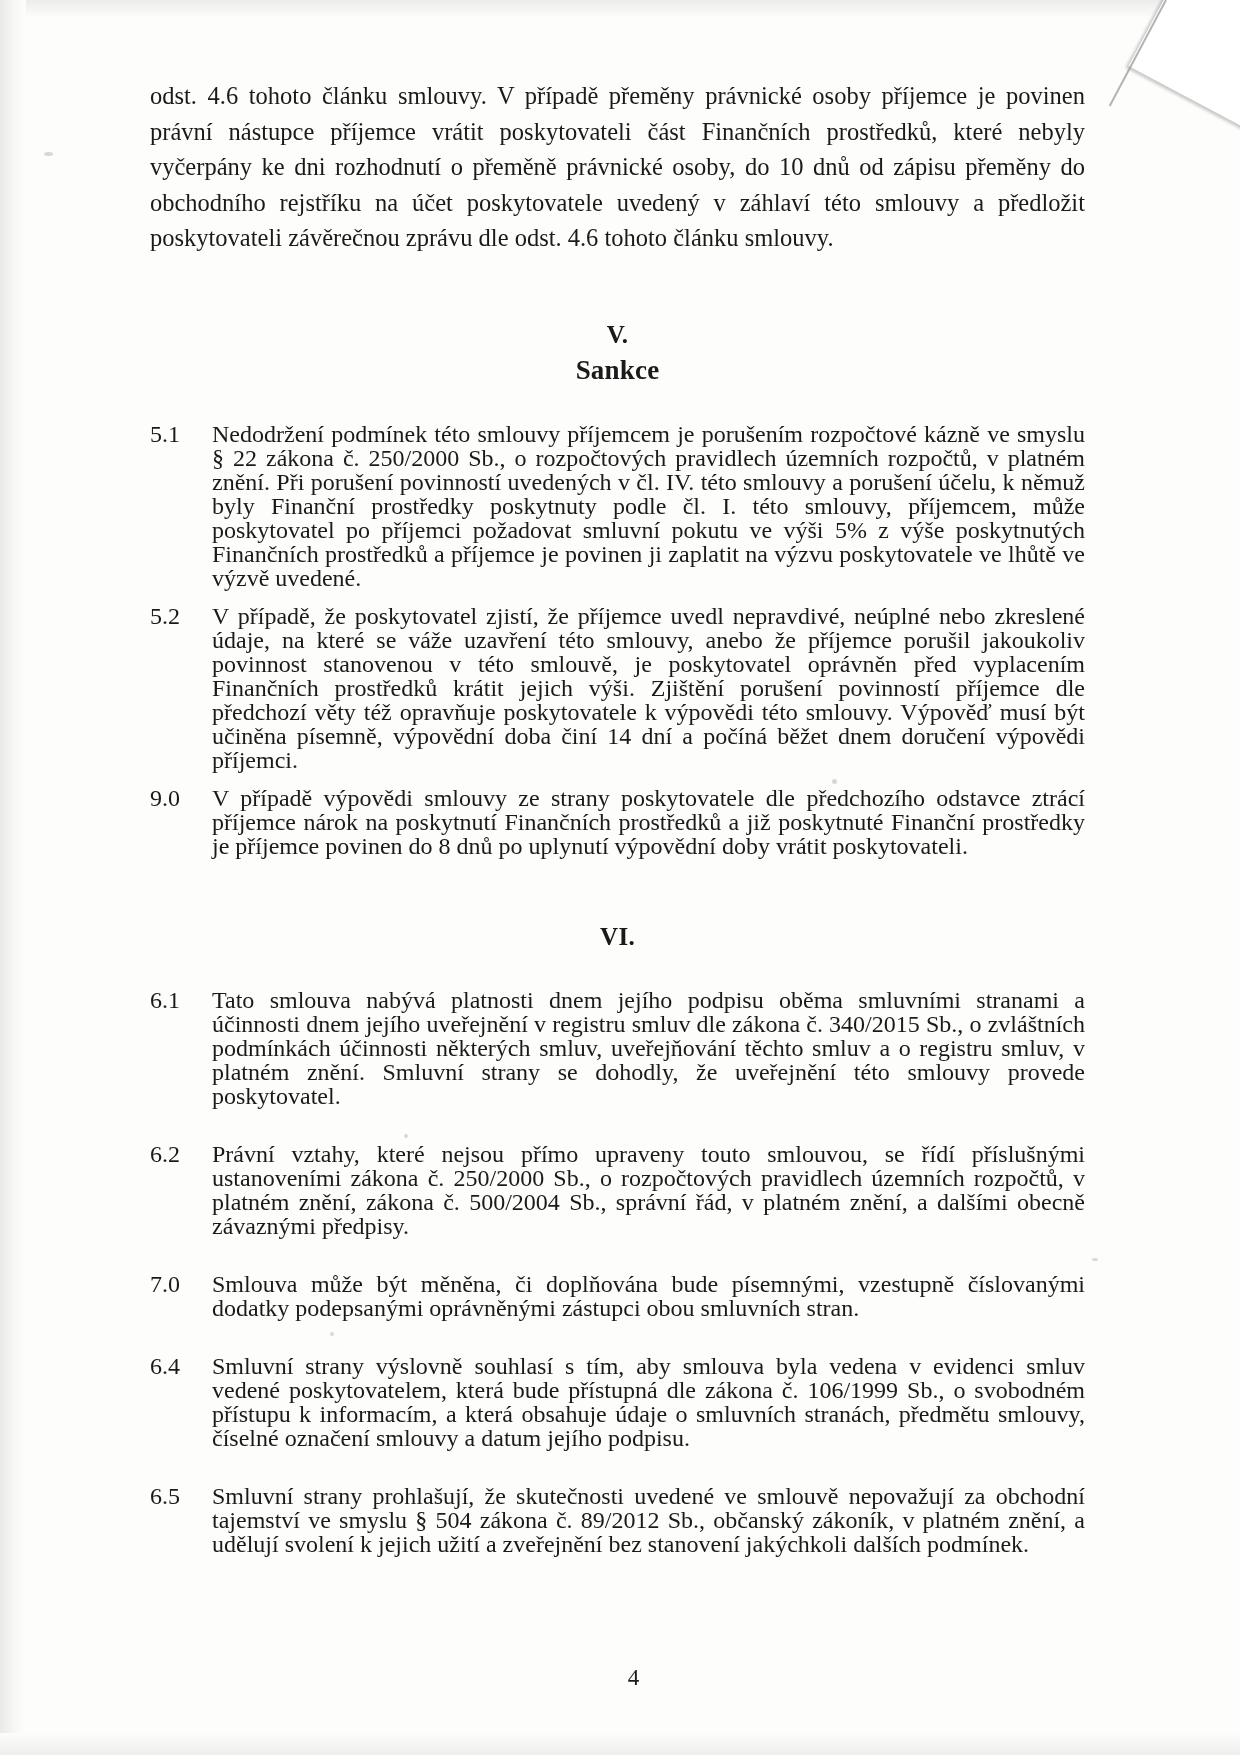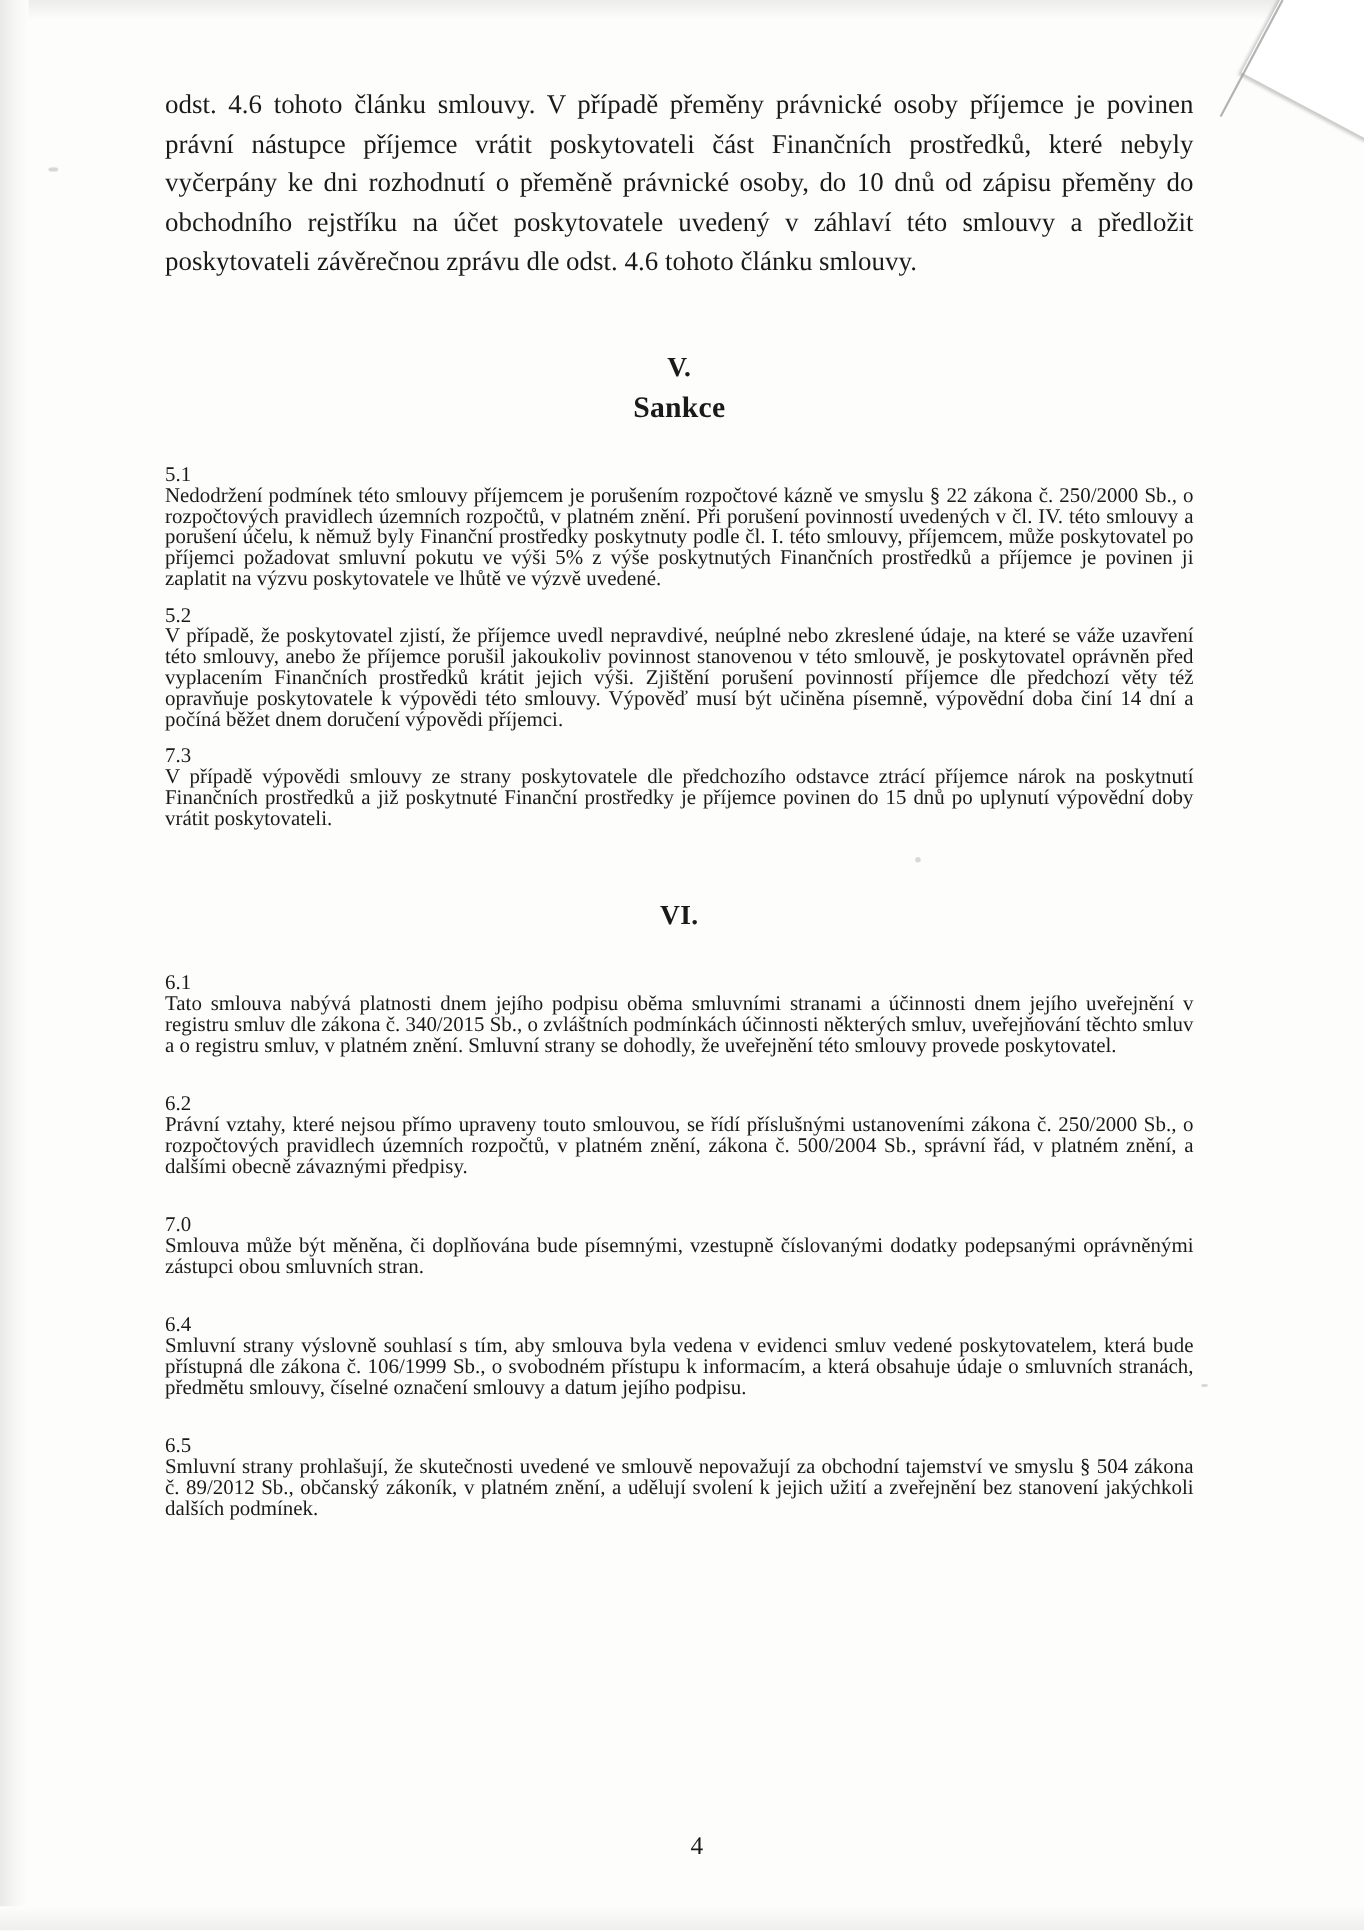--- a/index.html
+++ b/index.html
@@ -79,25 +79,24 @@
     left: 150px;
     top: 78px;
     width: 935px;
   }
 
   p, div, span { line-height: 1.0; }
 
   .para {
     display: flex;
     align-items: flex-start;
-    font-size: 19px;
+    font-size: 24px;
     line-height: 35.4px;
     text-align: justify;
     margin: 0 0 0 0;
-    flex-direction: column;
   }
   .para .num {
     flex: 0 0 auto;
     width: 62px;
     text-align: left;
     white-space: nowrap;
   }
   .para .body {
     flex: 1 1 auto;
     text-align: justify;
@@ -179,22 +178,22 @@
     <div class="spacer-xs"></div>
 
     <div class="para">
       <span class="num">5.2</span>
       <span class="body justified">V případě, že poskytovatel zjistí, že příjemce uvedl nepravdivé, neúplné nebo zkreslené údaje, na které se váže uzavření této smlouvy, anebo že příjemce porušil jakoukoliv povinnost stanovenou v této smlouvě, je poskytovatel oprávněn před vyplacením Finančních prostředků krátit jejich výši. Zjištění porušení povinností příjemce dle předchozí věty též opravňuje poskytovatele k výpovědi této smlouvy. Výpověď musí být učiněna písemně, výpovědní doba činí 14 dní a počíná běžet dnem doručení výpovědi příjemci.</span>
     </div>
 
     <div class="spacer-xs"></div>
 
     <div class="para">
-      <span class="num">7.3</span>
-      <span class="body justified">V případě výpovědi smlouvy ze strany poskytovatele dle předchozího odstavce ztrácí příjemce nárok na poskytnutí Finančních prostředků a již poskytnuté Finanční prostředky je příjemce povinen do 15 dnů po uplynutí výpovědní doby vrátit poskytovateli.</span>
+      <span class="num">9.0</span>
+      <span class="body justified">V případě výpovědi smlouvy ze strany poskytovatele dle předchozího odstavce ztrácí příjemce nárok na poskytnutí Finančních prostředků a již poskytnuté Finanční prostředky je příjemce povinen do 8 dnů po uplynutí výpovědní doby vrátit poskytovateli.</span>
     </div>
 
     <div class="spacer-xl"></div>
 
     <div class="heading-block">
       <div class="heading-roman">VI.</div>
     </div>
 
     <div class="spacer-m"></div>
 

